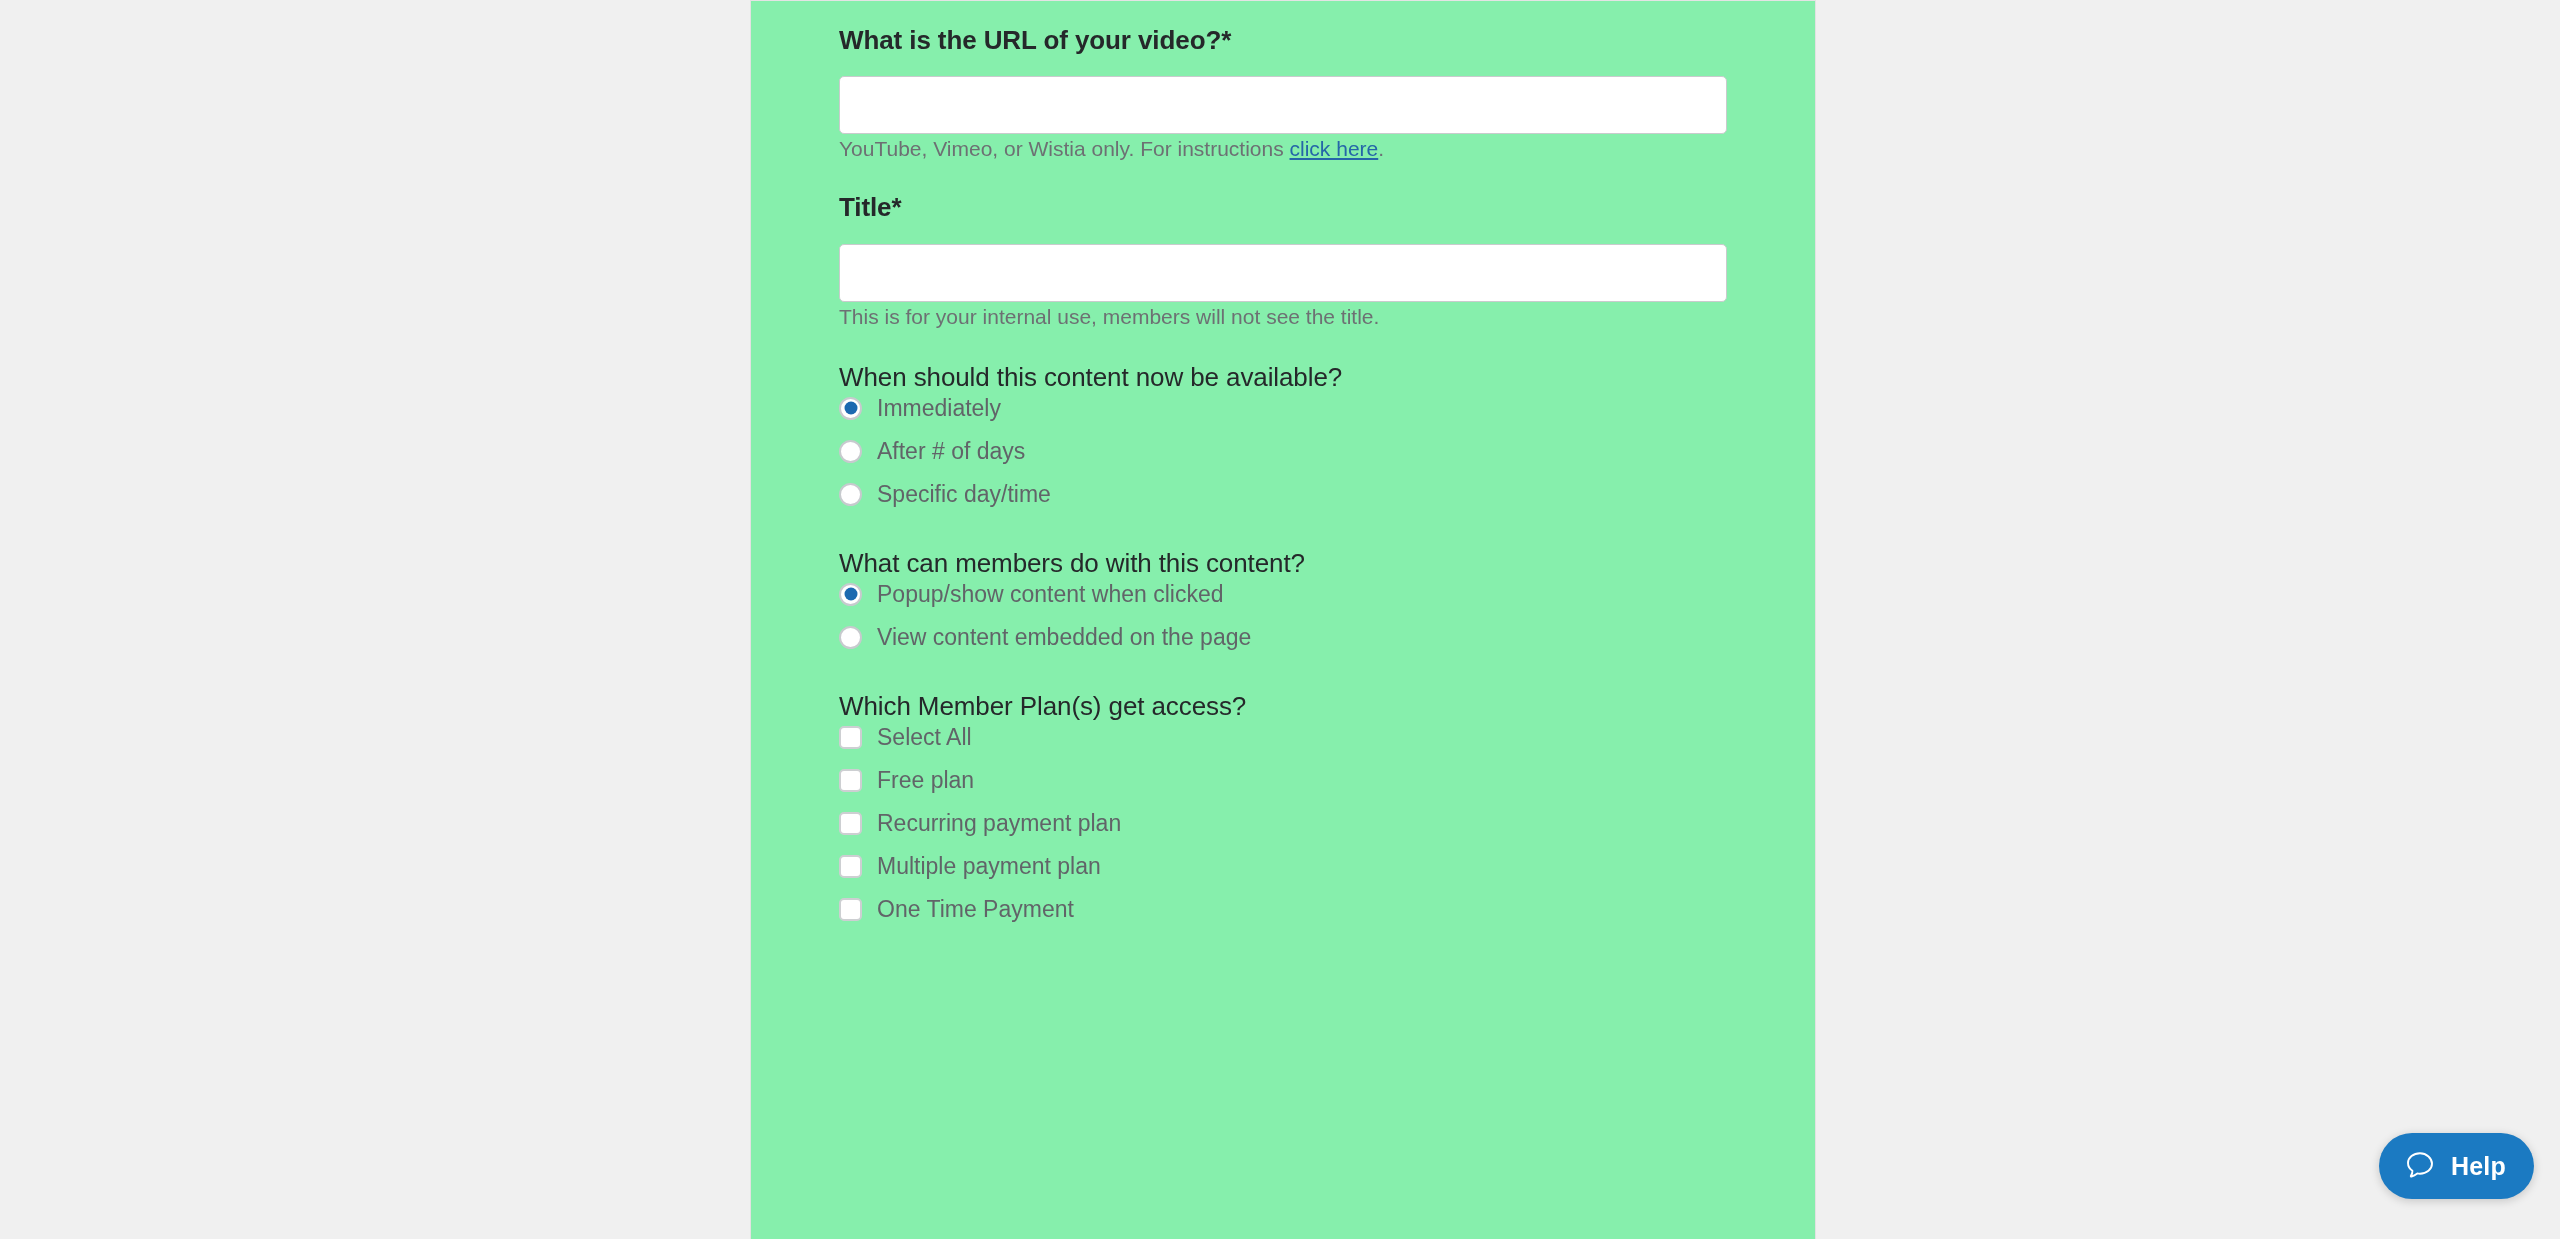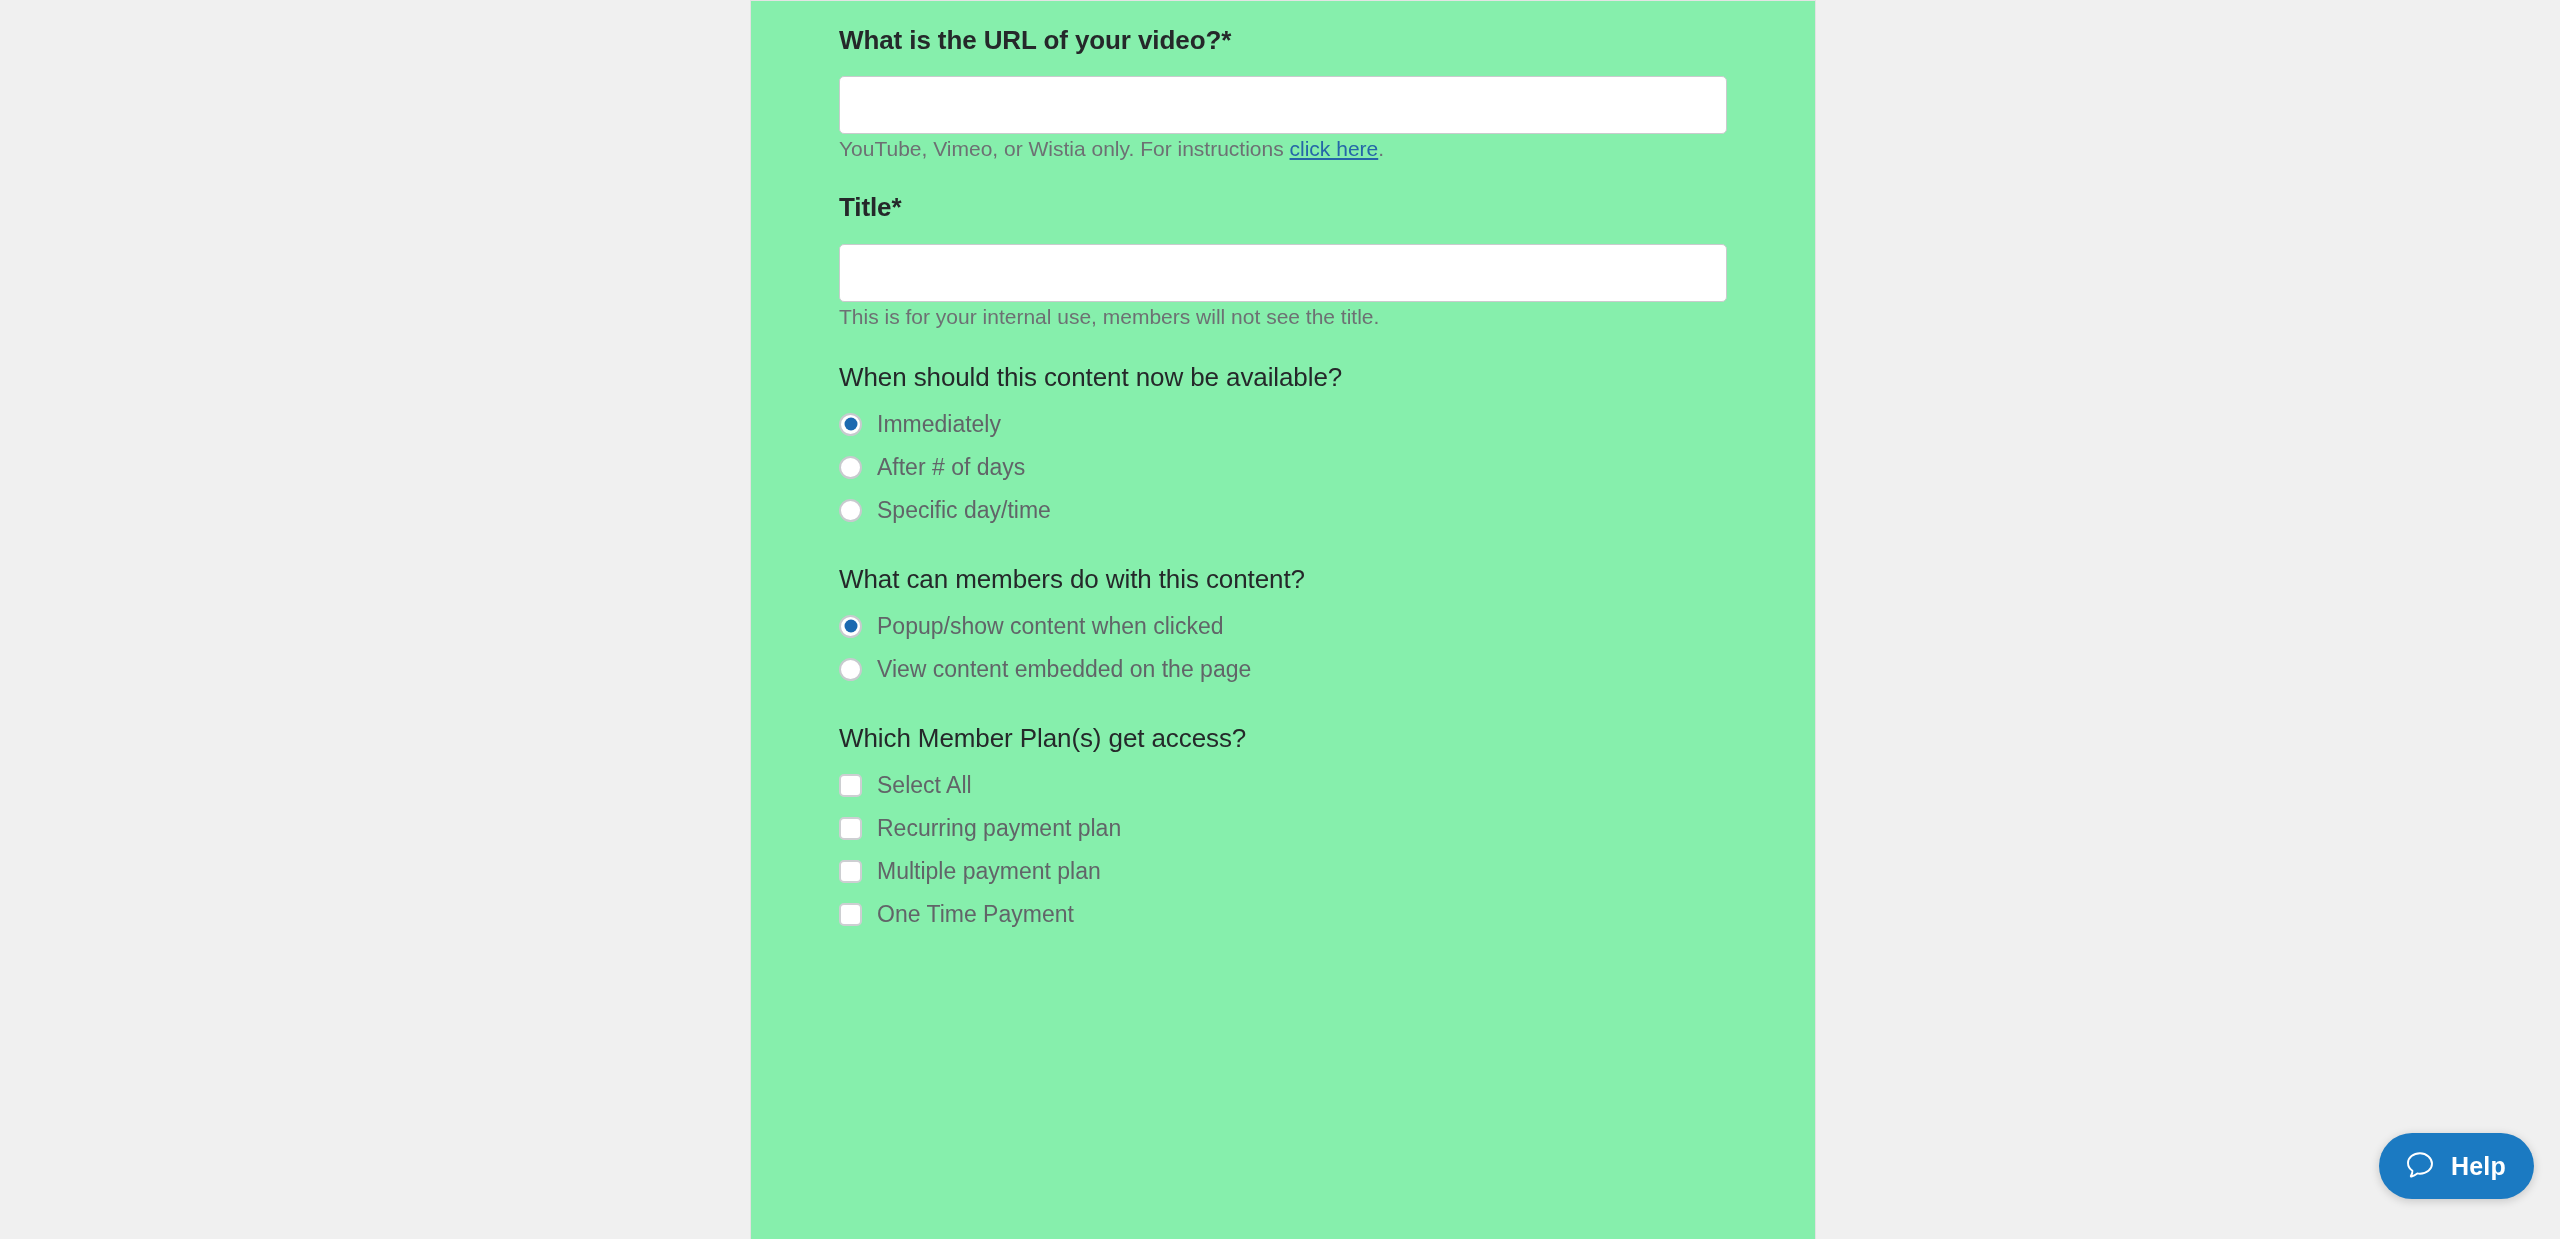--- a/index.html
+++ b/index.html
@@ -82,21 +82,21 @@
   .group { margin-top: 0; }
 
   .group-title {
     font-size: 26px;
     font-weight: normal;
     color: #25282a;
     letter-spacing: -0.1px;
     line-height: 1.2;
   }
 
-  .options { margin-top: 16px; }
+  .options { }
 
   .option-row {
     display: flex;
     align-items: center;
     height: 30px;
     margin-bottom: 13px;
     cursor: pointer;
   }
 
   
@@ -238,20 +238,24 @@
 
       <div class="group">
         <div class="group-title">Which Member Plan(s) get access?</div>
         <div class="options">
           <div class="option-row">
             <span class="checkbox"></span>
             <span class="option-label">Select All</span>
           </div>
           <div class="option-row">
             <span class="checkbox"></span>
+            <span class="option-label">Free plan</span>
+          </div>
+          <div class="option-row">
+            <span class="checkbox"></span>
             <span class="option-label">Recurring payment plan</span>
           </div>
           <div class="option-row">
             <span class="checkbox"></span>
             <span class="option-label">Multiple payment plan</span>
           </div>
           <div class="option-row">
             <span class="checkbox"></span>
             <span class="option-label">One Time Payment</span>
           </div>

